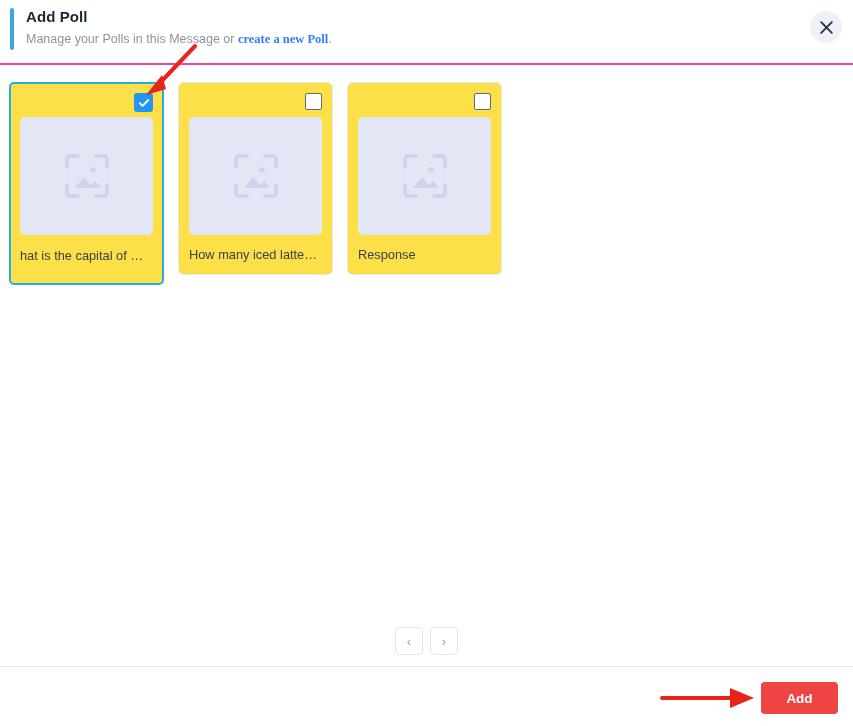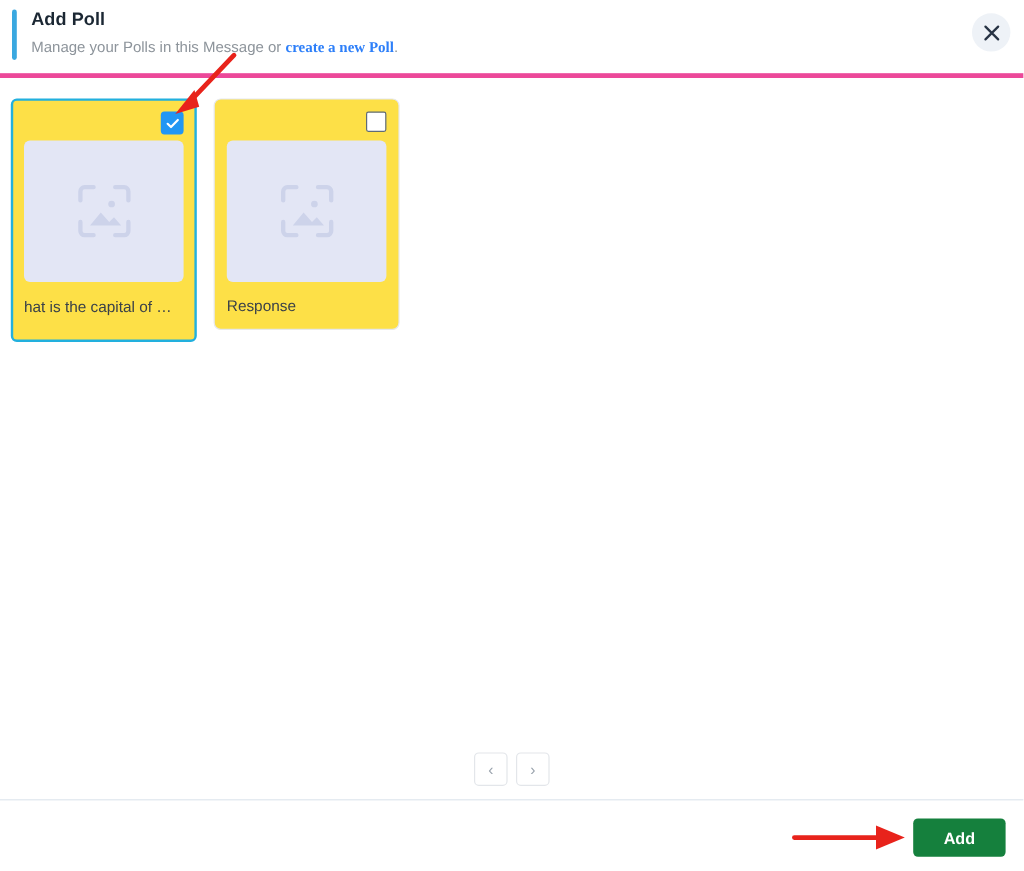--- a/index.html
+++ b/index.html
@@ -16,21 +16,21 @@
     width: 853px;
     height: 726px;
     background: #ffffff;
   }
 
   
   .header {
     position: absolute;
     left: 0; top: 0;
     width: 853px; height: 65px;
-    border-bottom: 4px solid #ec4899;
+    border-bottom: 2px solid #ec4899;
     background: #ffffff;
   }
   .header-accent {
     position: absolute;
     left: 10px; top: 8px;
     width: 4px; height: 42px;
     background: #3aa8e0;
     border-radius: 2px;
   }
   .header-title {
@@ -181,21 +181,21 @@
     position: absolute;
     left: 0; top: 666px;
     width: 853px; height: 60px;
     border-top: 1px solid #dfe7ee;
     background: #ffffff;
   }
   .add-btn {
     position: absolute;
     right: 15px; top: 15px;
     width: 77px; height: 32px;
-    background: #15803d;
+    background: #ef4444;
     color: #ffffff;
     font-size: 13.5px;
     font-weight: bold;
     border: none;
     border-radius: 4px;
     cursor: pointer;
     padding: 0;
   }
 
   
@@ -247,39 +247,59 @@
                 <path d="M17 46 H9.5 A3.5 3.5 0 0 1 6 42.5 V35"></path>
               </g>
               <circle cx="32" cy="20" r="2.8" fill="#cdd3ea"></circle>
               <path d="M14 38 L23 27 L30 35 L34 31 L40 38 Z" fill="#cdd3ea"></path>
             </svg>
           </span>
         </div>
         <div class="card-label">hat is the capital of …</div>
       </div>
 
-
       <div class="card">
         <div class="card-check-row">
           <span class="checkbox"></span>
         </div>
         <div class="thumb">
           <span>
             <svg width="52" height="52" viewBox="0 0 52 52">
               <g fill="none" stroke="#cdd3ea" stroke-width="3.6" stroke-linecap="round">
                 <path d="M6 17 V9.5 A3.5 3.5 0 0 1 9.5 6 H17"></path>
                 <path d="M35 6 H42.5 A3.5 3.5 0 0 1 46 9.5 V17"></path>
                 <path d="M46 35 V42.5 A3.5 3.5 0 0 1 42.5 46 H35"></path>
                 <path d="M17 46 H9.5 A3.5 3.5 0 0 1 6 42.5 V35"></path>
               </g>
               <circle cx="32" cy="20" r="2.8" fill="#cdd3ea"></circle>
               <path d="M14 38 L23 27 L30 35 L34 31 L40 38 Z" fill="#cdd3ea"></path>
             </svg>
           </span>
         </div>
+        <div class="card-label">How many iced latte…</div>
+      </div>
+
+      <div class="card">
+        <div class="card-check-row">
+          <span class="checkbox"></span>
+        </div>
+        <div class="thumb">
+          <span>
+            <svg width="52" height="52" viewBox="0 0 52 52">
+              <g fill="none" stroke="#cdd3ea" stroke-width="3.6" stroke-linecap="round">
+                <path d="M6 17 V9.5 A3.5 3.5 0 0 1 9.5 6 H17"></path>
+                <path d="M35 6 H42.5 A3.5 3.5 0 0 1 46 9.5 V17"></path>
+                <path d="M46 35 V42.5 A3.5 3.5 0 0 1 42.5 46 H35"></path>
+                <path d="M17 46 H9.5 A3.5 3.5 0 0 1 6 42.5 V35"></path>
+              </g>
+              <circle cx="32" cy="20" r="2.8" fill="#cdd3ea"></circle>
+              <path d="M14 38 L23 27 L30 35 L34 31 L40 38 Z" fill="#cdd3ea"></path>
+            </svg>
+          </span>
+        </div>
         <div class="card-label">Response</div>
       </div>
 
     </div>
 
     <div class="pagination">
       <button class="page-btn">‹</button>
       <button class="page-btn">›</button>
     </div>
 

